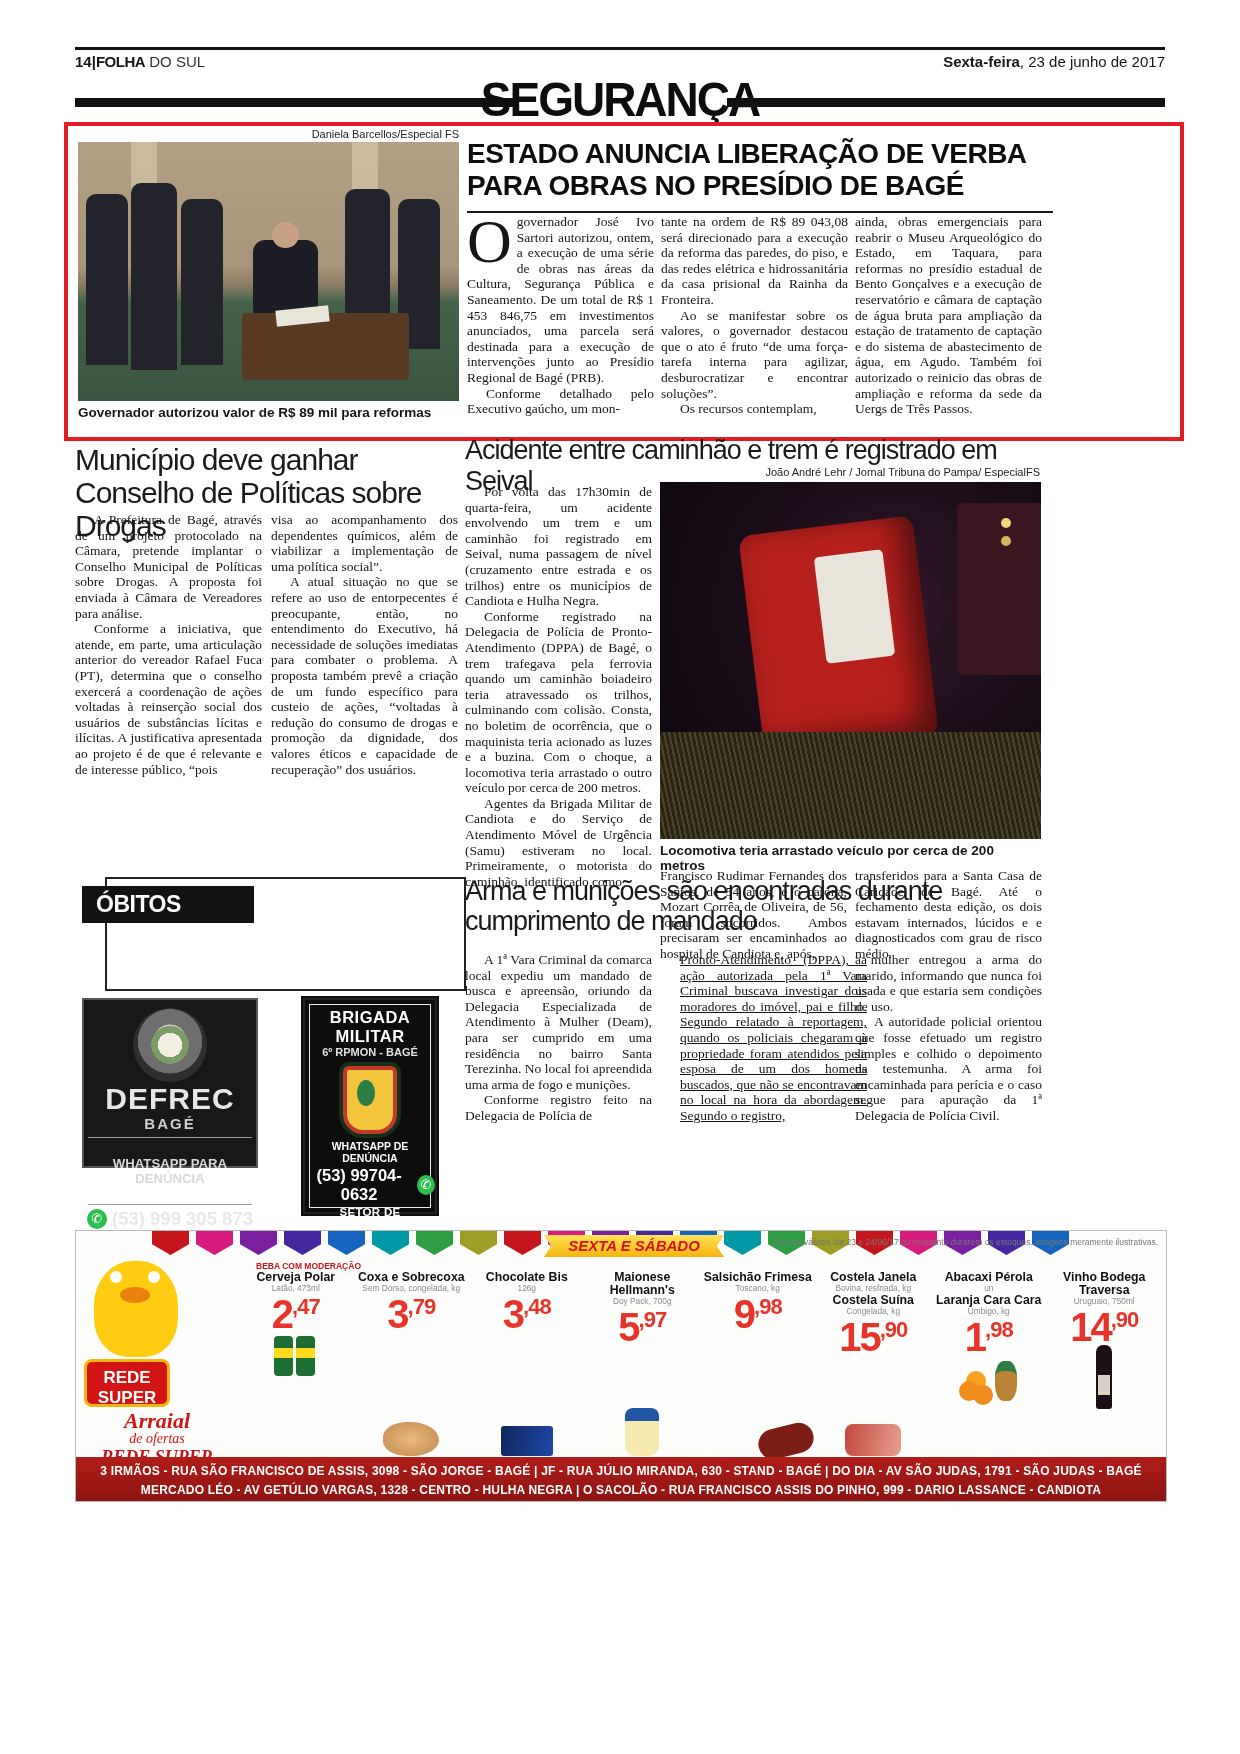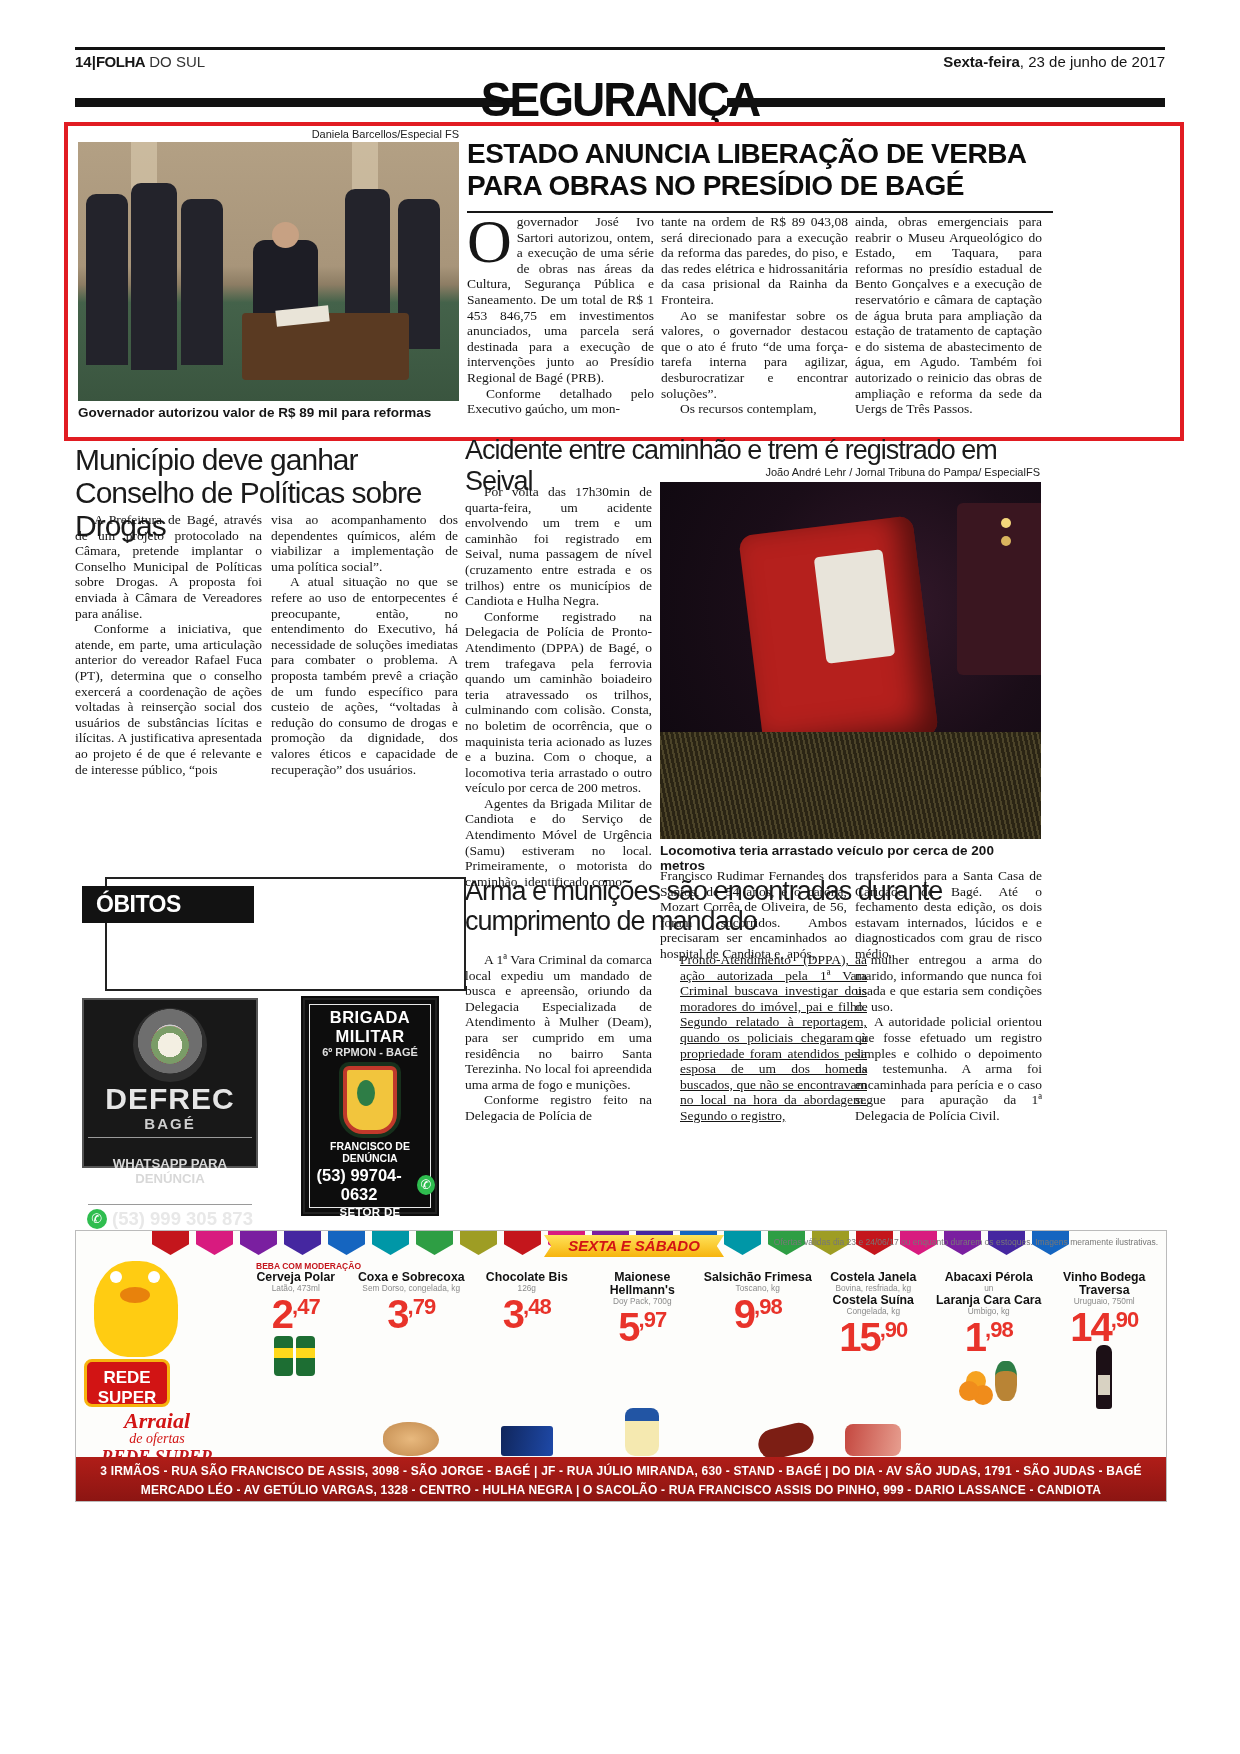--- a/index.html
+++ b/index.html
@@ -277,21 +277,21 @@
       <span class="wa">✆</span>
       <span>(53) 999 305 873</span>
     </div>
   </div>
 
   <div class="ad-brigada">
     <div class="inner"></div>
     <div class="bm-title">BRIGADA MILITAR</div>
     <div class="bm-sub">6º RPMON - BAGÉ</div>
     <div class="crest"></div>
-    <div class="bm-line">FRANCISCO DE DENÚNCIA</div>
+    <div class="bm-line">WHATSAPP DE DENÚNCIA</div>
     <div class="bm-phone">
       <span>(53) 99704-0632</span>
       <span class="wa">✆</span>
     </div>
     <div class="bm-foot">SETOR DE INTELIGÊNCIA</div>
   </div>
 
   <div class="arma-title">Arma e munições são encontradas durante cumprimento de mandado</div>
   <div class="ncol arma-c1">
     <p>A 1ª Vara Criminal da comarca local expediu um mandado de busca e apreensão, oriundo da Delegacia Especializada de Atendimento à Mulher (Deam), para ser cumprido em uma residência no bairro Santa Terezinha. No local foi apreendida uma arma de fogo e munições.</p>

